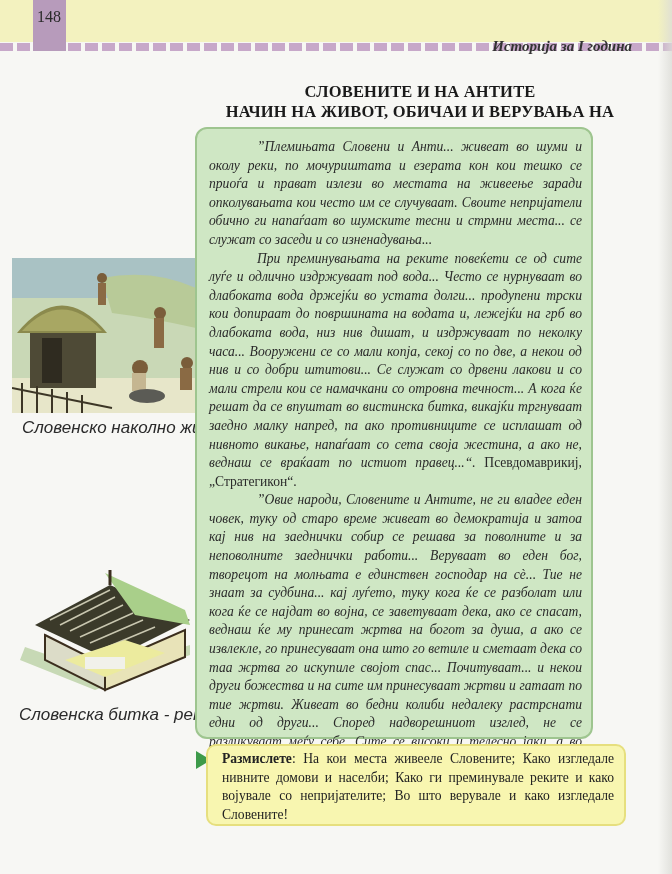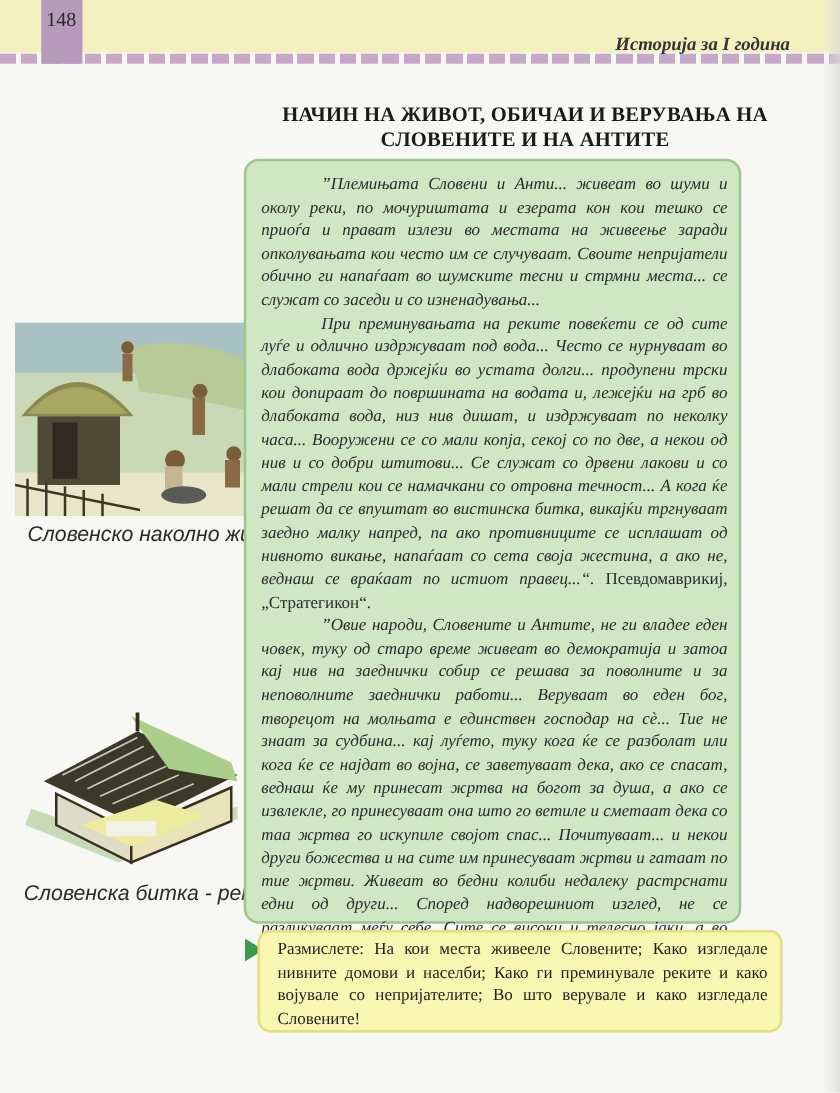--- a/index.html
+++ b/index.html
@@ -19,21 +19,21 @@
   }
   .page-tab {
     position: absolute; left: 33px; top: 0; width: 33px; height: 51px;
     background: #b79bbb;
   }
   .page-number {
     position: absolute; left: 37px; top: 8px;
     font-family: Liberation Serif, serif; font-size: 16px; color: #2a2a2a;
   }
   .running-head {
-    position: absolute; right: 40px; top: 28px;
+    position: absolute; right: 40px; top: 38px;
     font-family: "Liberation Serif", serif; font-style: italic; font-weight: bold;
     font-size: 15px; color: #333;
   }
   .right-shadow {
     position: absolute; right: 0; top: 0; width: 14px; height: 874px;
     background: linear-gradient(90deg, rgba(255,255,255,0), rgba(220,220,215,0.8));
   }
   .title {
     position: absolute; left: 210px; top: 82px; width: 420px;
     text-align: center; font-weight: bold; font-size: 16.5px; line-height: 20px;
@@ -54,21 +54,21 @@
   .quote-box .upright { font-style: normal; }
   .think-box {
     position: absolute; left: 206px; top: 744px; width: 420px; height: 82px;
     background: #f8f6b0;
     border: 2px solid #e6df7e; border-radius: 10px;
     box-sizing: border-box; padding: 4px 10px 4px 14px;
   }
   .think-box p {
     margin: 0; font-size: 13.6px; line-height: 18.6px; text-align: justify;
   }
-  .think-box .label { font-weight: normal; font-style: normal; }
+  .think-box .label { font-weight: bold; font-style: normal; }
   .think-box .body { }
   .arrow-icon {
     position: absolute; left: 196px; top: 751px; width: 0; height: 0;
     border-top: 9px solid transparent; border-bottom: 9px solid transparent;
     border-left: 15px solid #3d9a4a;
   }
   .figure { position: absolute; }
   .fig1 { left: 12px; top: 258px; width: 184px; height: 155px; }
   .fig2 { left: 15px; top: 565px; width: 180px; height: 130px; }
   .caption {
@@ -82,22 +82,22 @@
 <body>
 
 <div class="header-band"></div>
 <div class="dash-row"></div>
 <div class="page-tab"></div>
 <div class="page-number">148</div>
 <div class="running-head">Историја за I година</div>
 <div class="right-shadow"></div>
 
 <div class="title">
+  <div>СЛОВЕНИТЕ И НА АНТИТЕ</div>
   <div>НАЧИН НА ЖИВОТ, ОБИЧАИ И ВЕРУВАЊА НА</div>
-  <div>СЛОВЕНИТЕ И НА АНТИТЕ</div>
 </div>
 
 <div class="figure fig1">
   <svg width="184" height="155" viewBox="0 0 184 155">
     <rect width="184" height="155" fill="#c9d8b6"></rect>
     <rect x="0" y="0" width="184" height="40" fill="#a9c2c4"></rect>
     <path d="M90 20 Q140 10 184 30 L184 70 Q140 60 100 55 Z" fill="#b8ca98"></path>
     <rect x="0" y="120" width="184" height="35" fill="#e7e6c9"></rect>
     <path d="M5 75 Q50 20 95 75 Z" fill="#8b8a4d"></path>
     <path d="M10 73 Q50 30 90 73 Z" fill="#a8a763"></path>

